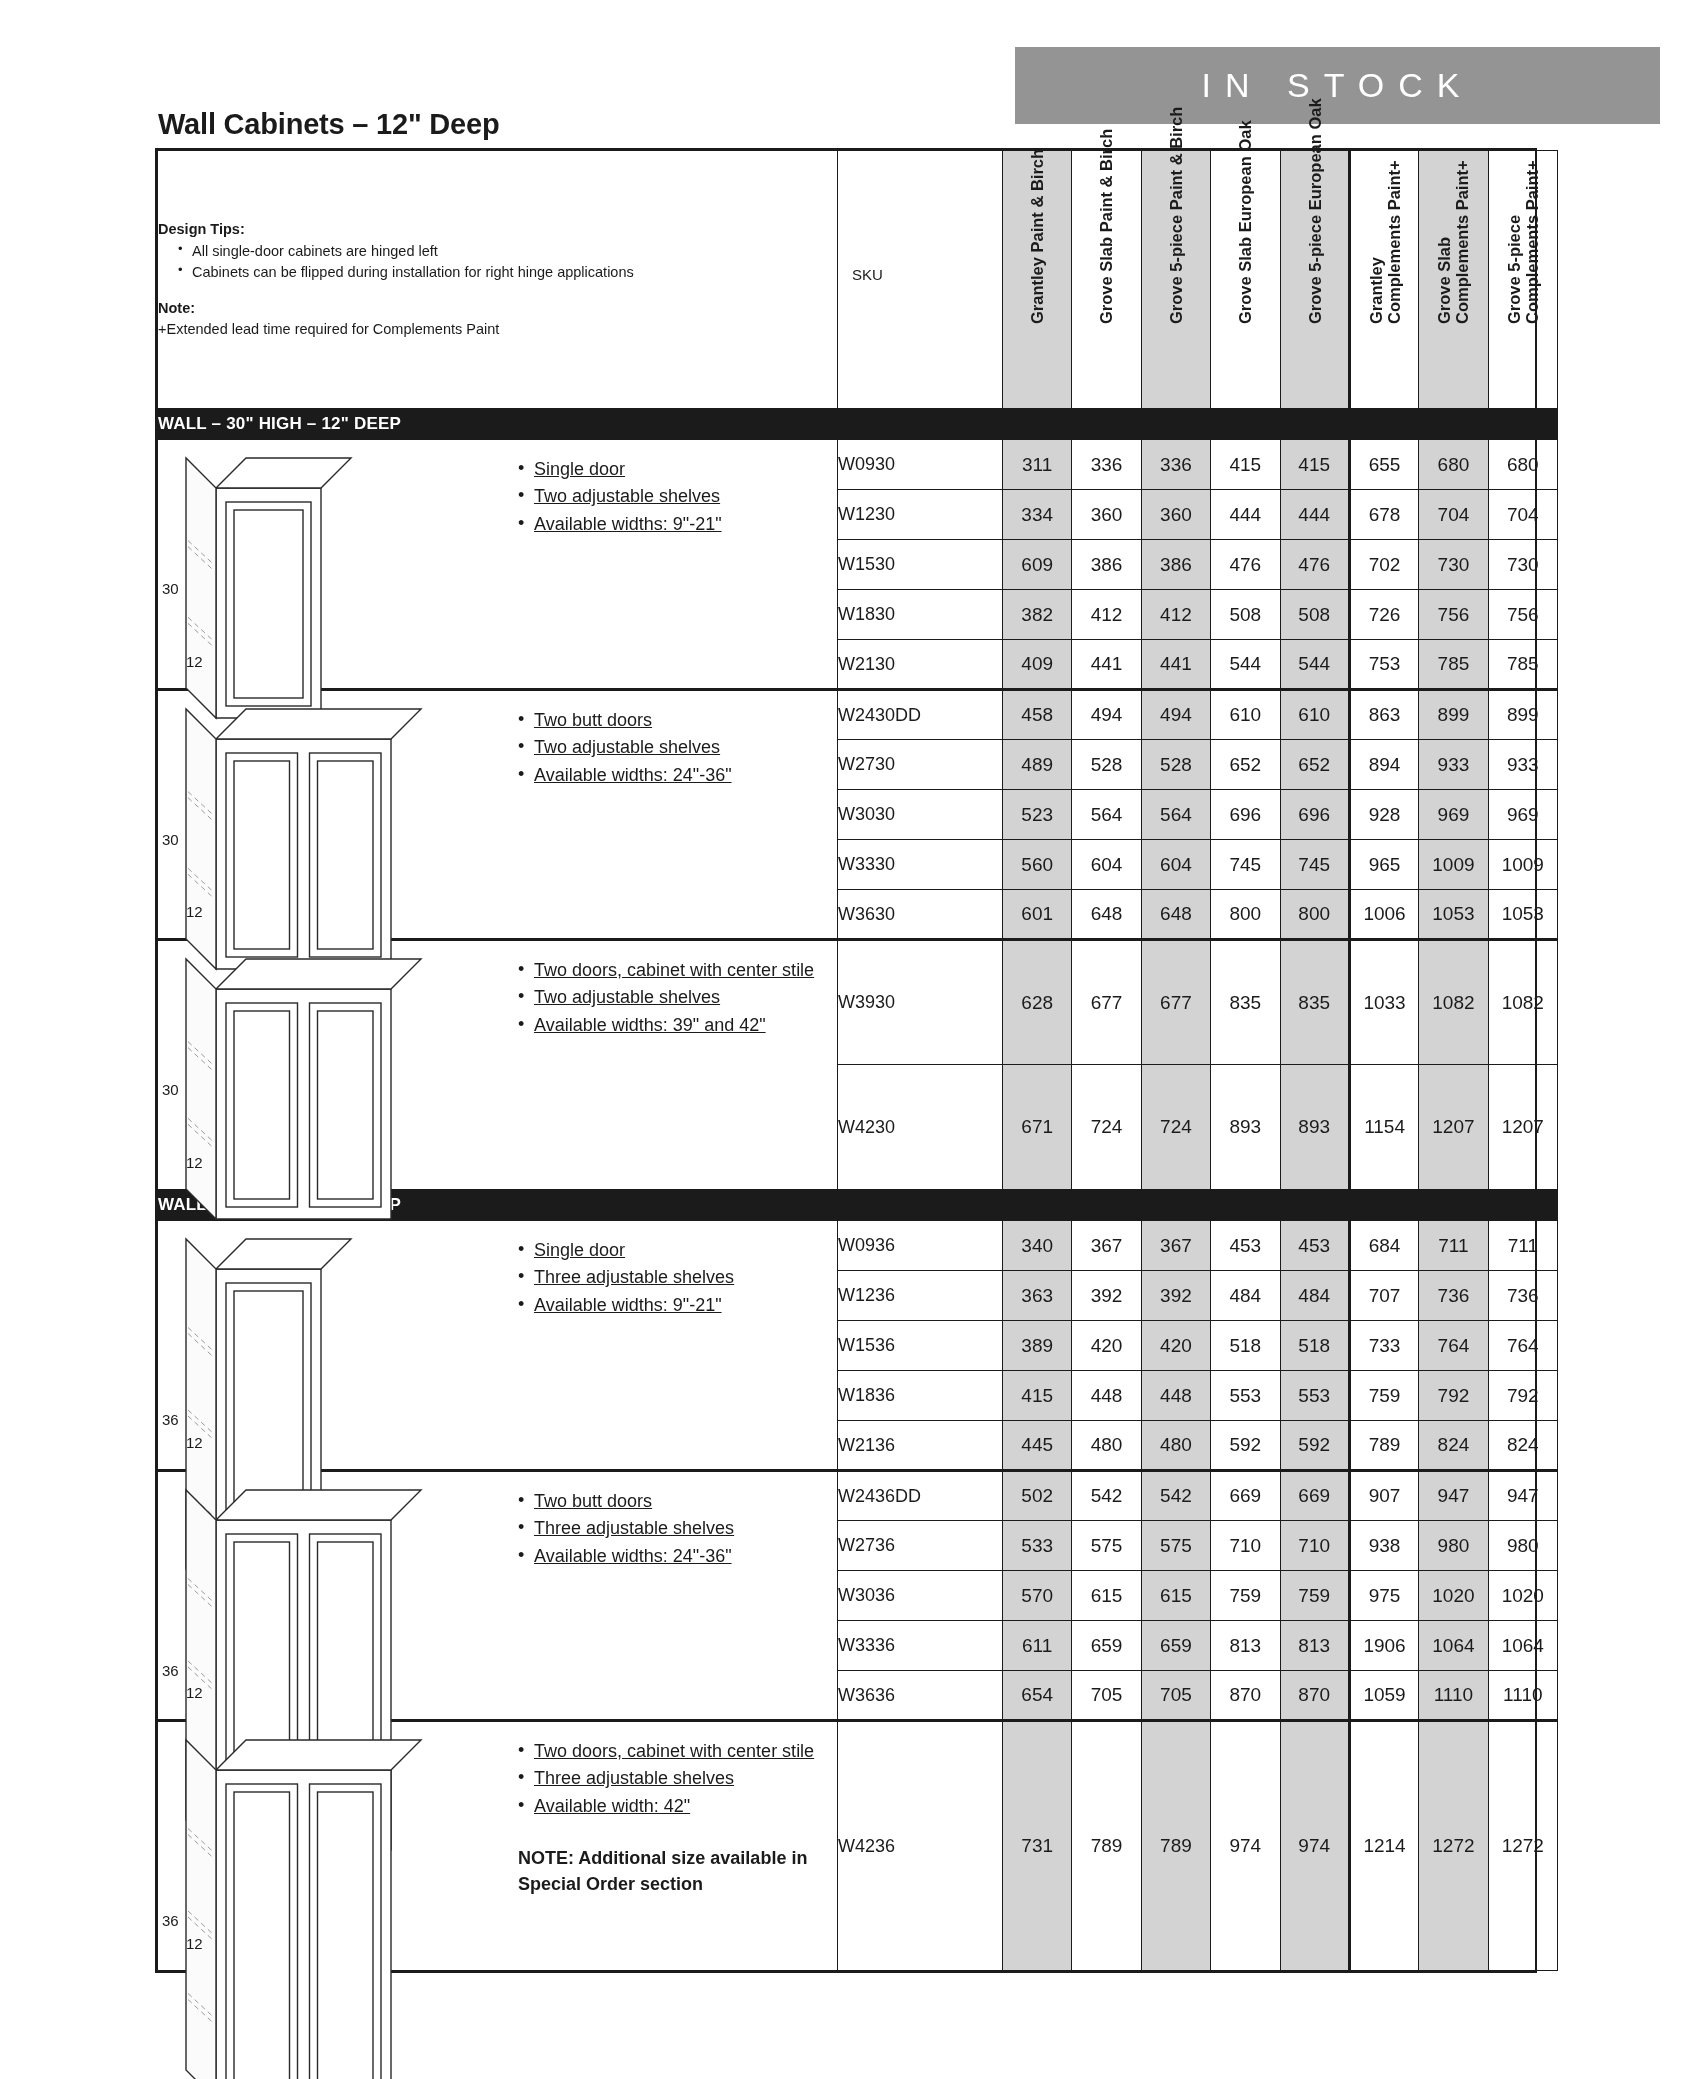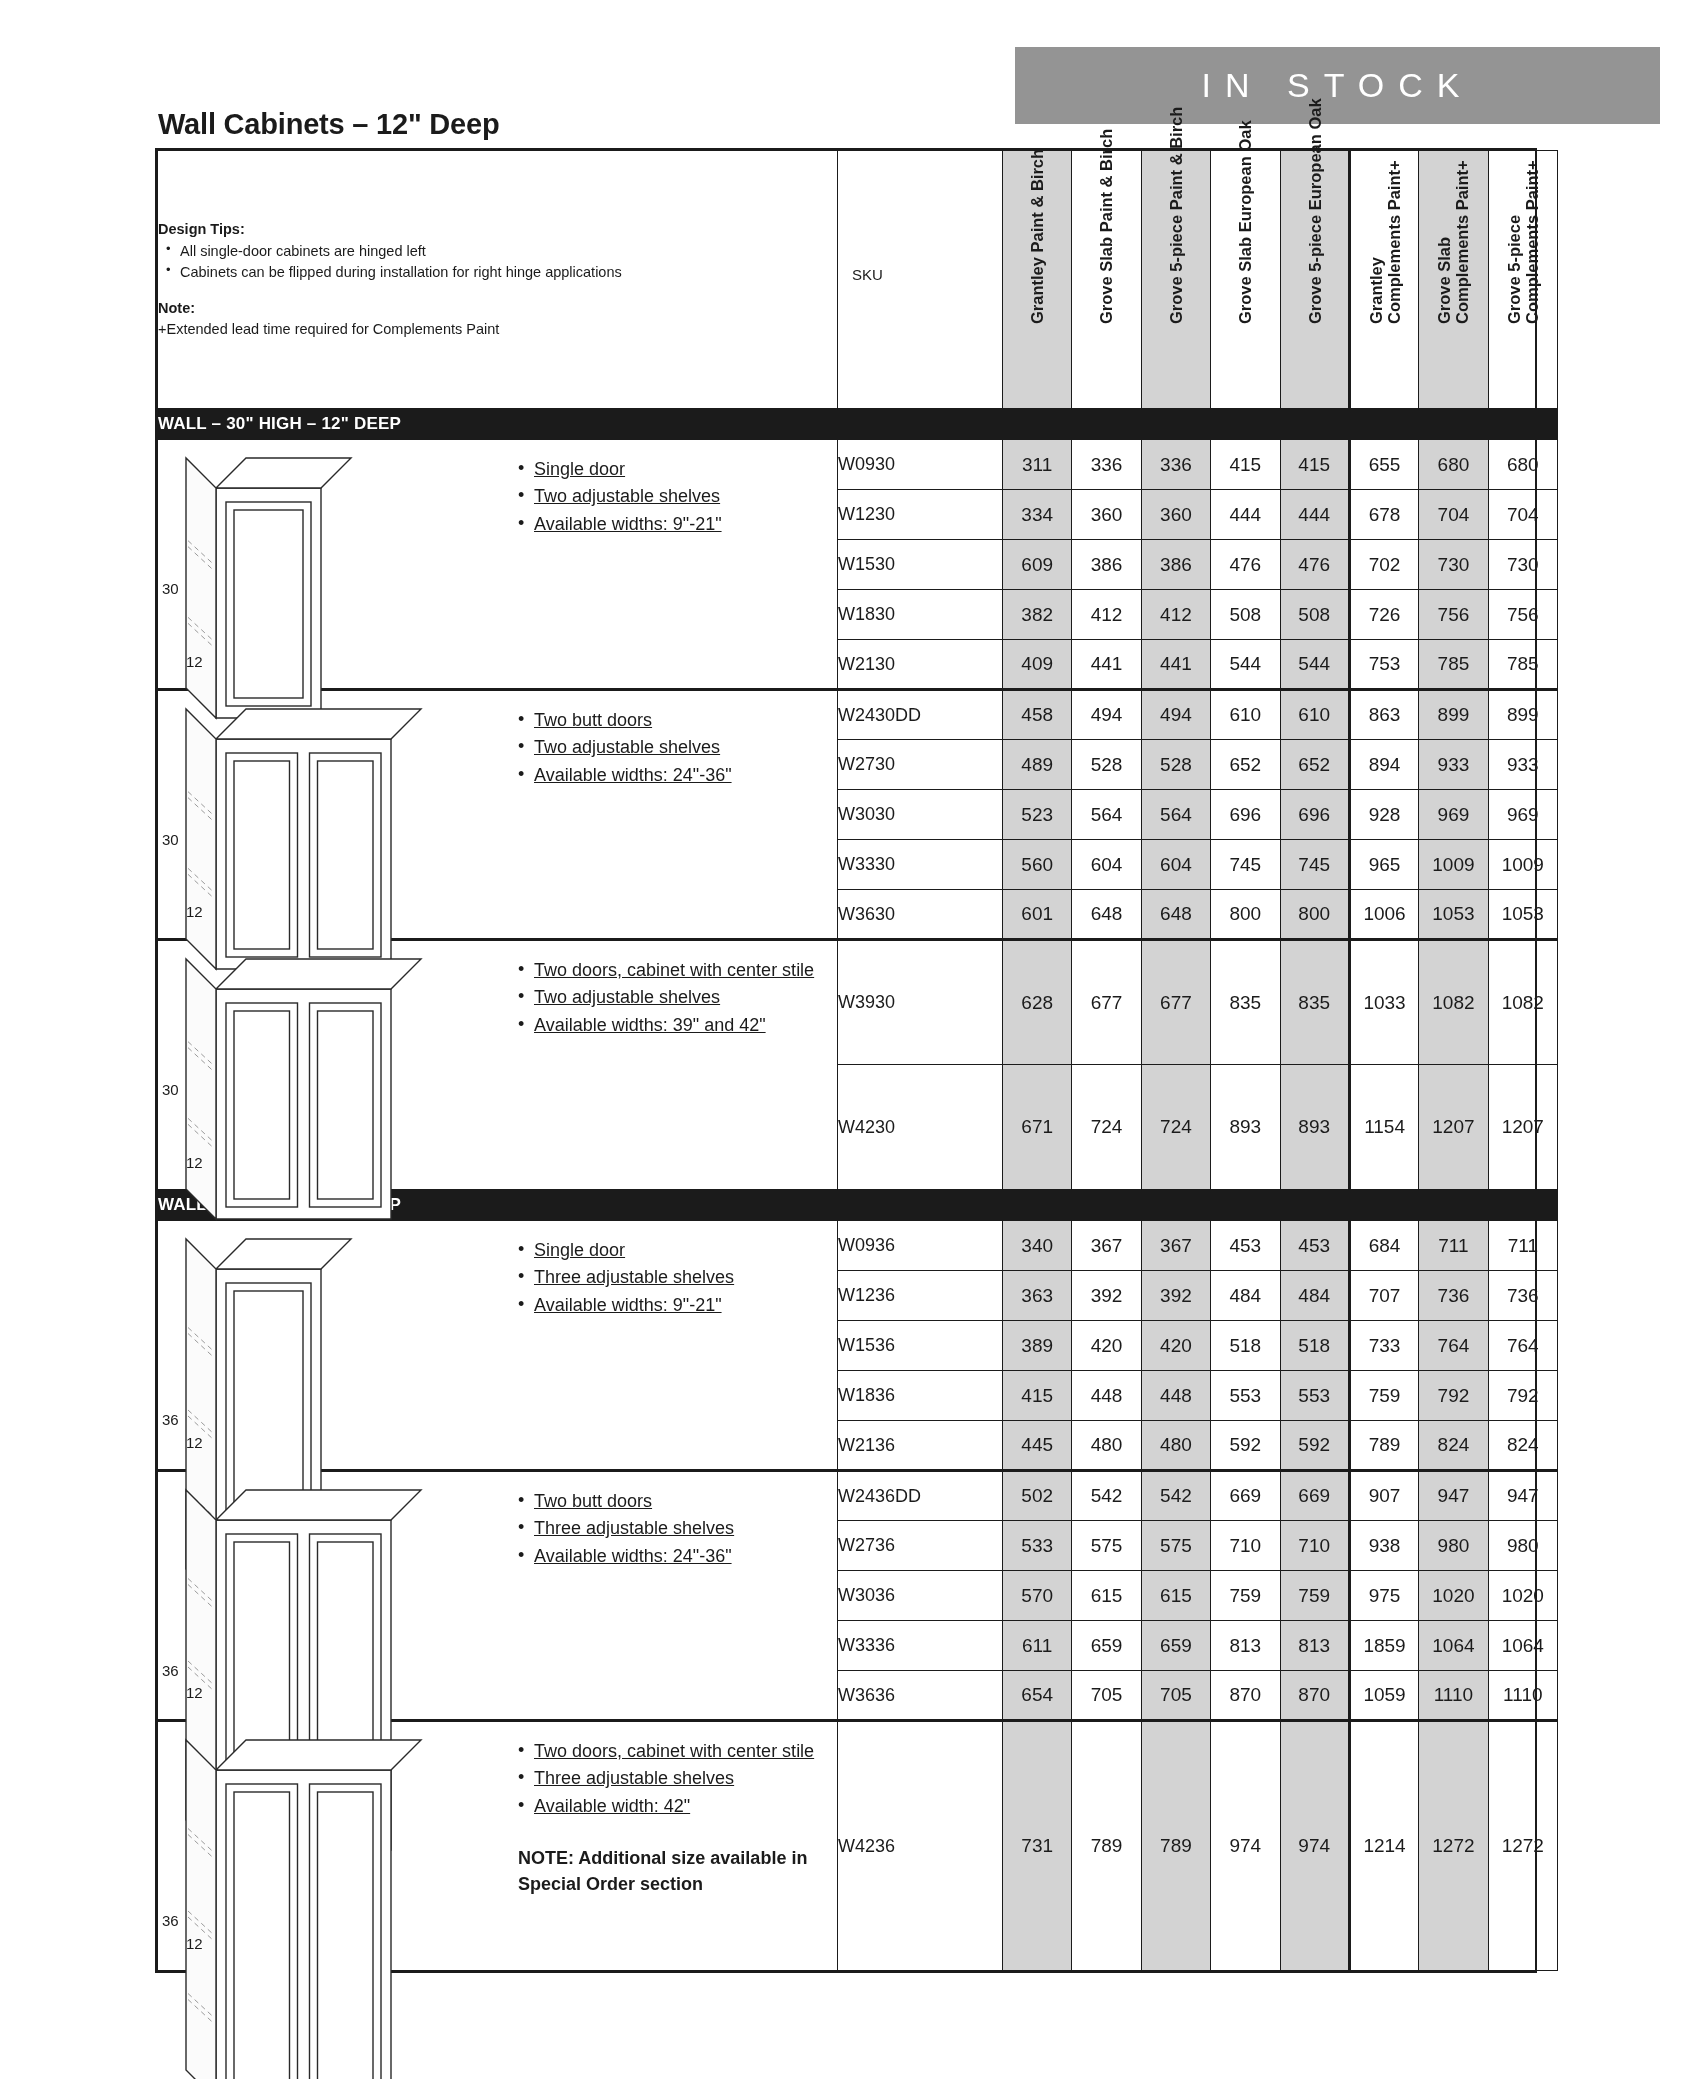--- a/index.html
+++ b/index.html
@@ -64,21 +64,21 @@
 
   
   .hdr-cell{ height:258px; position:relative; }
   .hdr-tips{
     padding:8px 10px 0 10px;
     vertical-align:top;
     font-size:14.5px;
     line-height:1.45;
   }
   .hdr-tips .bold{ font-weight:bold; font-size:14.5px; }
-  .hdr-tips ul{ margin:1px 0 0 4px; padding:0; list-style:none; }
+  .hdr-tips ul{ margin:1px 0 0 16px; padding:0; list-style:none; }
   .hdr-tips li{ padding-left:18px; position:relative; }
   .hdr-tips li:before{
     content:"\2022";
     position:absolute; left:4px; top:-1px; font-size:13px;
   }
   .hdr-tips .gap{ height:14px; }
 
   .sku-hdr{
     position:relative;
     vertical-align:bottom;
@@ -593,21 +593,21 @@
           <td class="price shade">1020</td>
           <td class="price">1020</td>
         </tr>
         <tr>
           <td class="sku">W3336</td>
           <td class="price shade">611</td>
           <td class="price">659</td>
           <td class="price shade">659</td>
           <td class="price">813</td>
           <td class="price shade">813</td>
-          <td class="price thickleft">1859</td>
+          <td class="price thickleft">1906</td>
           <td class="price shade">1064</td>
           <td class="price">1064</td>
         </tr>
         <tr>
           <td class="sku thickline">W3636</td>
           <td class="price shade thickline">654</td>
           <td class="price thickline">705</td>
           <td class="price shade thickline">705</td>
           <td class="price thickline">870</td>
           <td class="price shade thickline">870</td>

